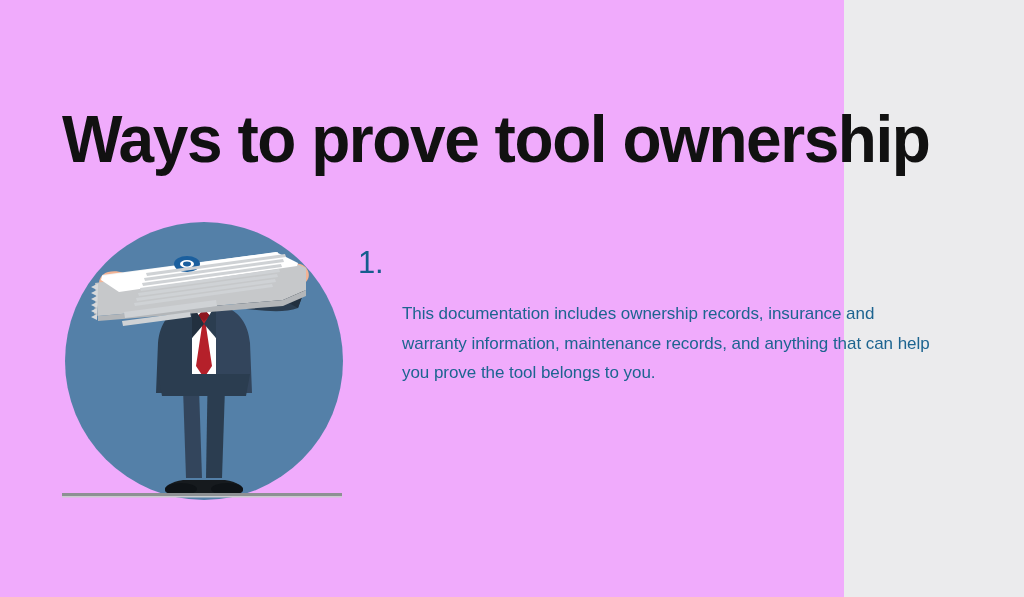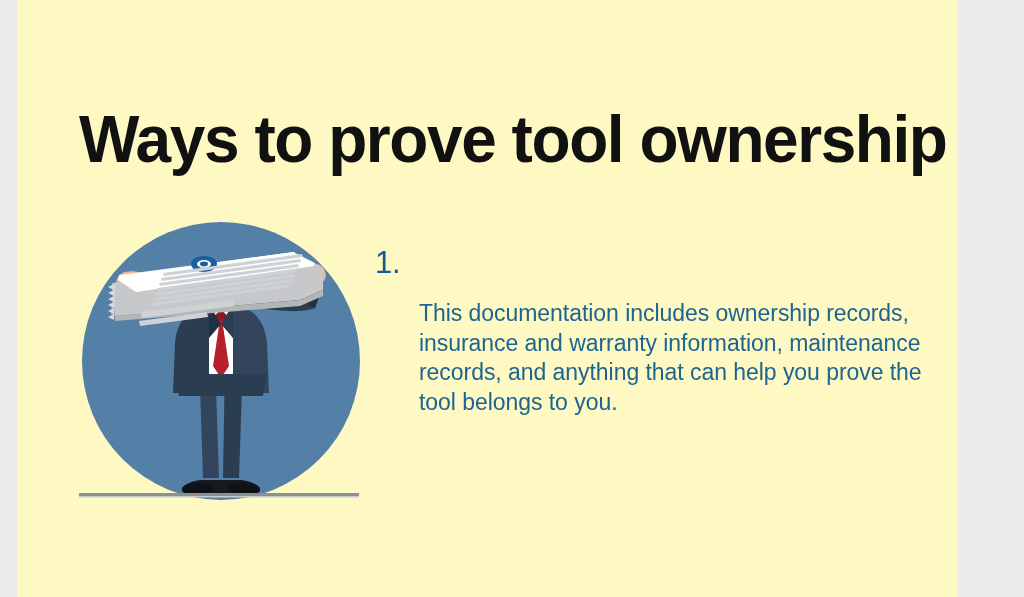--- a/index.html
+++ b/index.html
@@ -11,24 +11,23 @@
     width: 1024px;
     height: 597px;
     overflow: hidden;
     background: #ebebed;
     font-family: "Liberation Sans", sans-serif;
     -webkit-font-smoothing: antialiased;
   }
 
   .slide {
     position: relative;
-    width: 940px;
+    width: 844px;
     height: 597px;
-    background: #fef9c3;
-    margin-left: 17px;
+    background: #f0abfc;
   }
 
   
   .slide-title {
     position: absolute;
     left: 62px;
     top: 55px;
     width: 920px;
     font-family: "Liberation Sans Narrow", "Liberation Sans", sans-serif;
     font-size: 66px;
@@ -81,21 +80,21 @@
   }
   .item-title {
     color: #155d8e;
   }
 
   .item-body {
     margin-top: 17px;
     margin-left: 44px;
     width: 530px;
     color: #1d6490;
-    font-size: 23px;
+    font-size: 17px;
     line-height: 29.5px;
     letter-spacing: -0.05px;
   }
 </style>
 </head>
 <body>
 
 <div class="slide">
 
   <h1 class="slide-title">Ways to prove tool ownership</h1>

